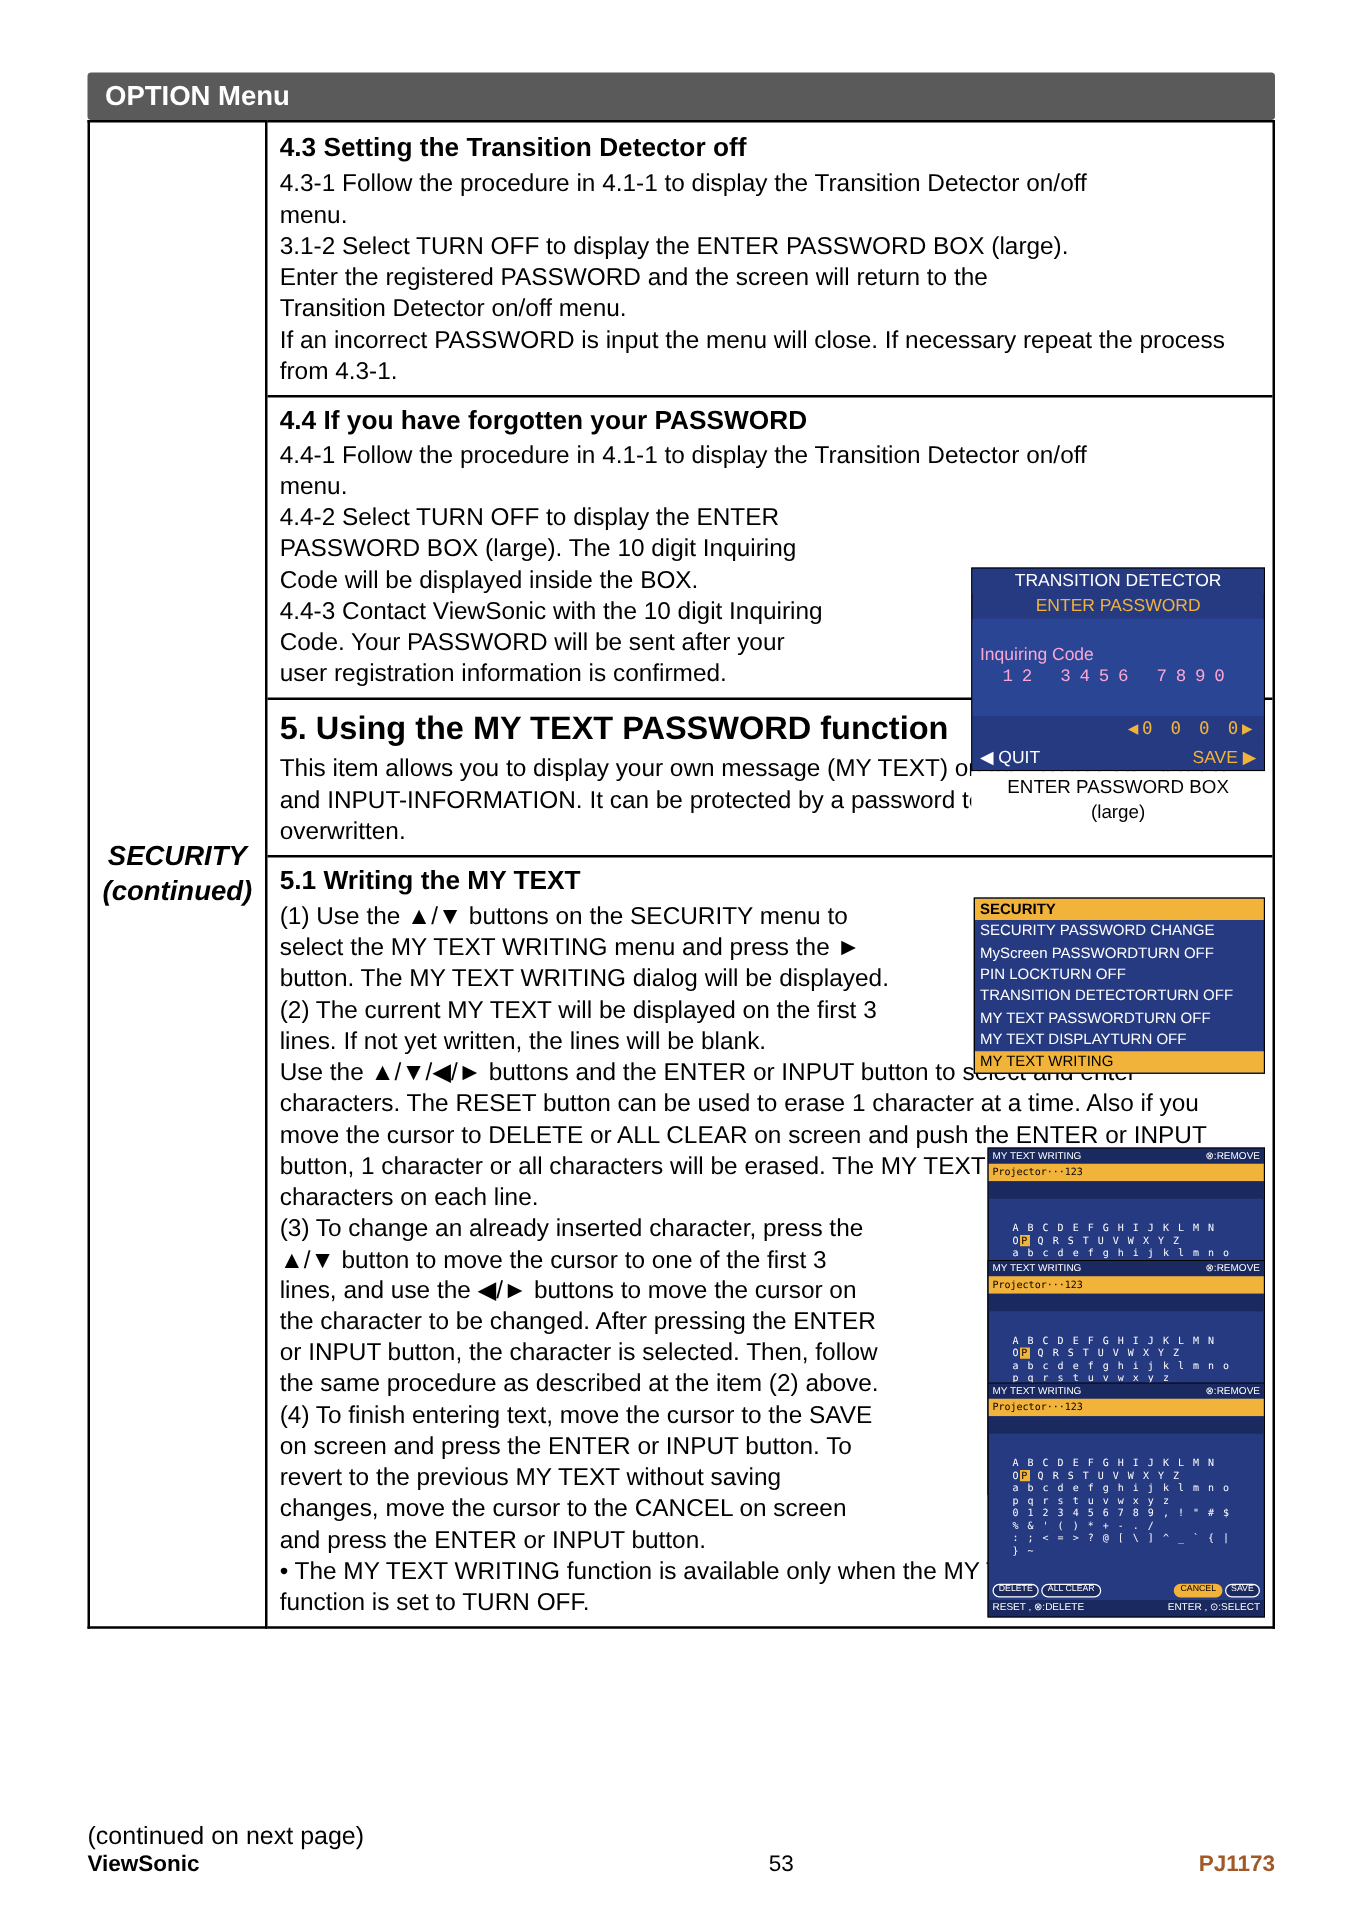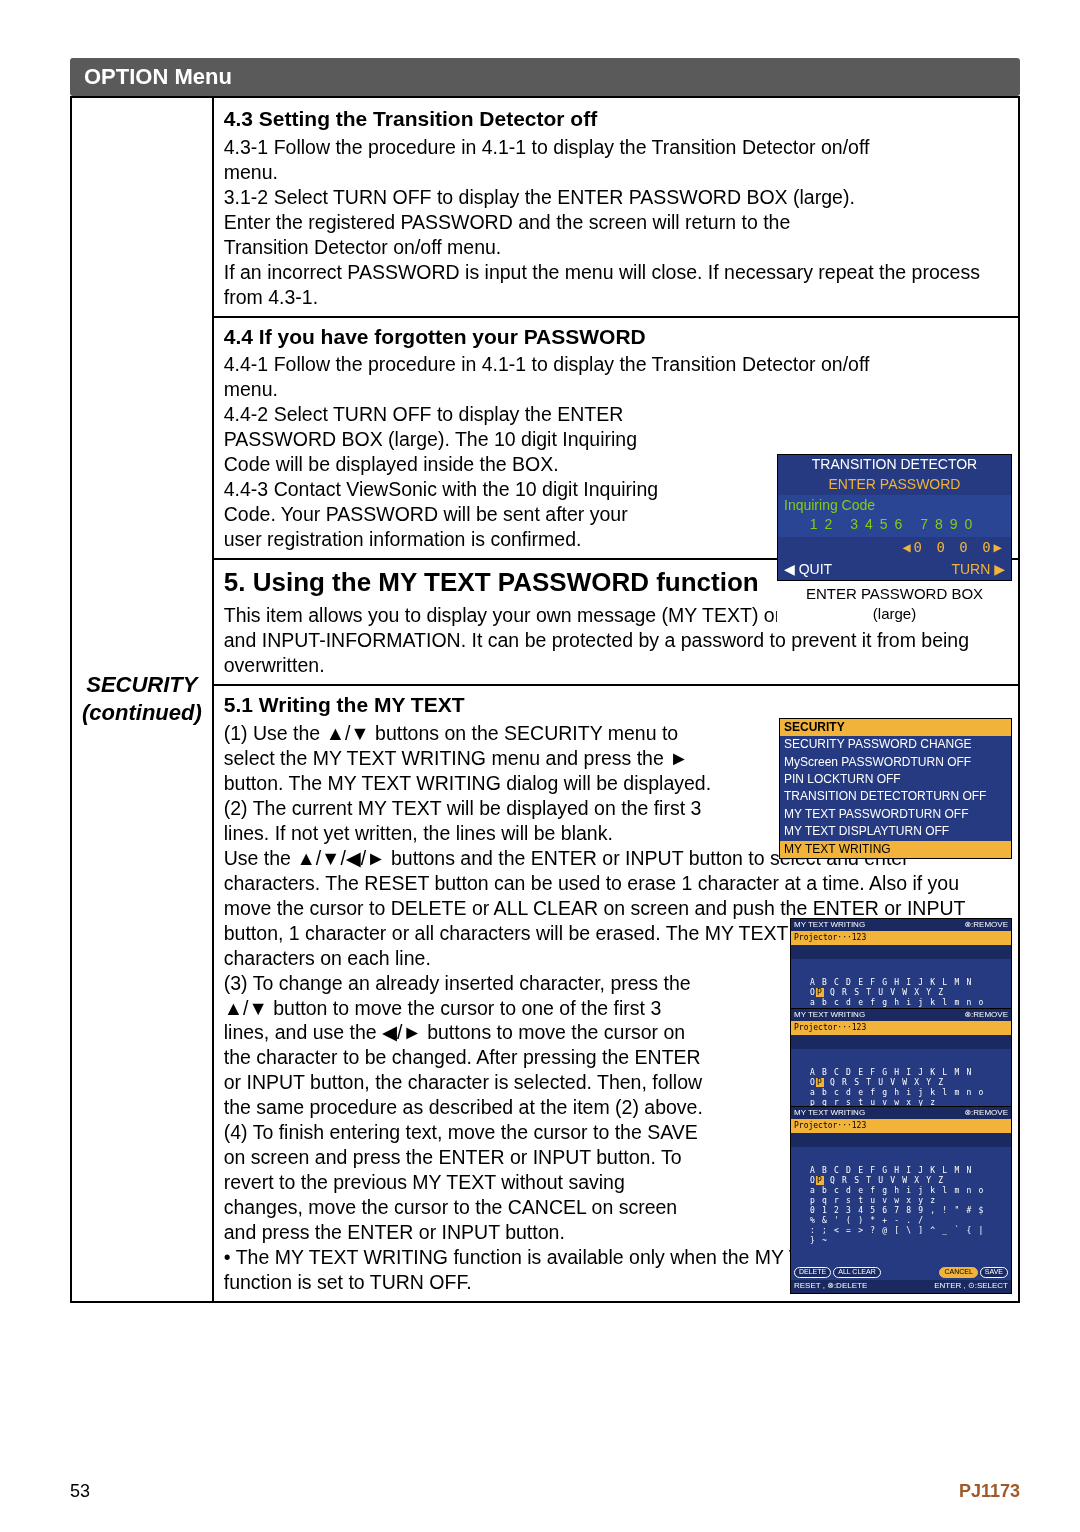--- a/index.html
+++ b/index.html
@@ -17,22 +17,22 @@
 .desc{position:relative}
 .menuimg{position:absolute;right:6px}
 .mi-pw{top:356px;width:235px}
 .mi-sec{top:620px;width:233px}
 .mi-kb1{top:820px;width:222px}
 .mi-kb2{top:910px;width:222px}
 .mi-kb3{top:1008px;width:222px}
 .pwbox{font-size:14px;color:#fff;background:#263a82;border:1px solid #000}
 .pwbox .t{background:#263a82;text-align:center;padding:1px}
 .pwbox .ep{color:#f2b33a;text-align:center;padding:1px}
-.pwbox .ic{color:#84cc16;background:#2a4594;padding:2px 6px}
-.pwbox .num{font-family:Liberation Sans, sans-serif;letter-spacing:7px;text-align:center;padding:1px}
+.pwbox .ic{color:#f9a8d4;background:#2a4594;padding:20px 6px}
+.pwbox .num{font-family:Liberation Mono, monospace;letter-spacing:7px;text-align:center;padding:1px}
 .pwbox .sel{text-align:right;color:#f2b33a;padding:2px 6px;background:#263a82;font-family:monospace;letter-spacing:3px}
 .pwbox .bot{display:flex;justify-content:space-between;background:#263a82;padding:2px 6px}
 .pwlabel{text-align:center;font-size:15px;color:#000;padding-top:3px;background:#fff}
 .secbox{font-size:12px;color:#fff;background:#263a82;border:1px solid #000}
 .secbox .hdr{background:#f2b33a;color:#000;font-weight:700;padding:1px 4px}
 .secbox .row{display:flex;justify-content:flex-start;padding:1px 4px}
 .secbox .hl{background:#f2b33a;color:#000}
 .kb{font-size:8px;color:#fff;background:#263a82;border:1px solid #000}
 .kb .bar{display:flex;justify-content:space-between;padding:1px 3px;background:#1a2a60}
 .kb .txt{background:#f2b33a;color:#000;padding:2px 3px;font-family:monospace}
@@ -67,21 +67,21 @@
           <div class="pwbox">
             <div class="t">TRANSITION DETECTOR</div>
             <div class="ep">ENTER PASSWORD</div>
             <div class="ic">
               <span>Inquiring Code</span>
               <div class="num">12 3456 7890</div>
             </div>
             <div class="sel">◀0 0 0 0▶</div>
             <div class="bot">
                   <span>◀ QUIT</span>
-                  <span style="color:#f2b33a">TURN ▶</span>
+                  <span style="color:#f2b33a">SAVE ▶</span>
                 </div>
           </div>
           <div class="pwlabel"><span>ENTER PASSWORD BOX</span><br><span>(large)</span></div>
         </div>
 
         <div class="menuimg mi-sec">
           <div class="secbox" id="secbox">
             <div class="hdr">SECURITY</div>
           <div class="row">
                   <span>SECURITY PASSWORD CHANGE</span>
@@ -212,16 +212,20 @@
         <div style="width:480px">(3) To change an already inserted character, press the ▲/▼ button to move the cursor to one of the first 3 lines, and use the ◀/► buttons to move the cursor on the character to be changed. After pressing the ENTER or INPUT button, the character is selected. Then, follow the same procedure as described at the item (2) above.</div>
         <div style="width:480px">(4) To finish entering text, move the cursor to the SAVE on screen and press the ENTER or INPUT button. To revert to the previous MY TEXT without saving changes, move the cursor to the CANCEL on screen and press the ENTER or INPUT button.</div>
         <div>• The MY TEXT WRITING function is available only when the MY TEXT PASSWORD function is set to TURN OFF.</div>
 
       </td>
     </tr>
   </tbody>
     </table>
 
   <div class="footer">
+    <div>
+      <span class="cont">(continued on next page)</span><br>
+      <span class="vs">ViewSonic</span>
+    </div>
     <div>53</div>
     <div class="model">PJ1173</div>
   </div>
 </div>
 
 </body></html>

